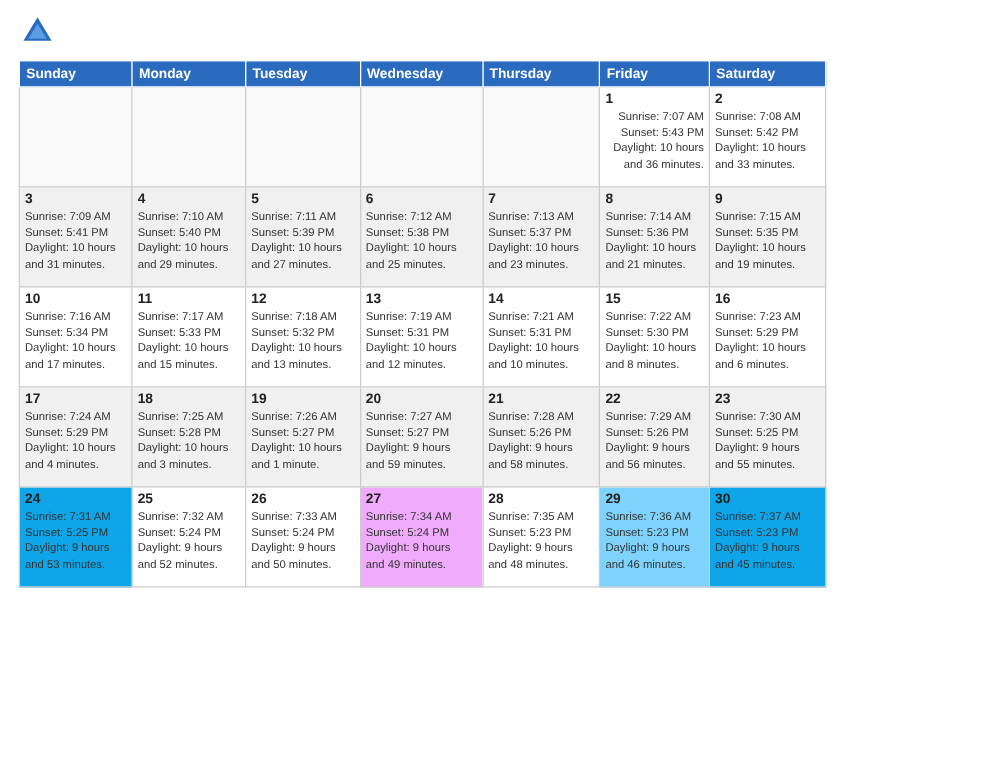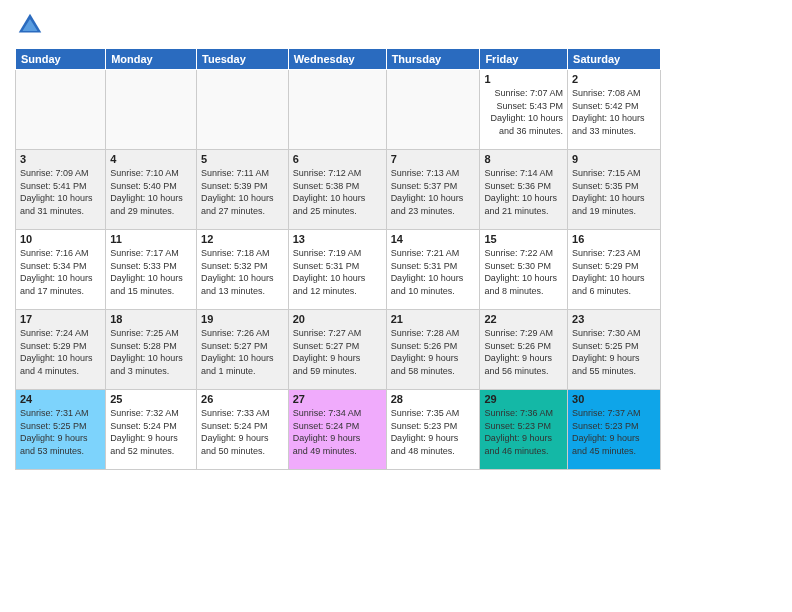--- a/index.html
+++ b/index.html
@@ -294,21 +294,21 @@
           </td>
           <td style="background: rgb(240, 240, 240);">
             <div class="day-number">23</div>
             <div class="day-info" style="white-space: pre-line;">Sunrise: 7:30 AM
 Sunset: 5:25 PM
 Daylight: 9 hours
 and 55 minutes.</div>
           </td>
         </tr>
         <tr>
-          <td style="background: #7dd3fc;">
+          <td style="background: #0ea5e9;">
             <div class="day-number">24</div>
             <div class="day-info" style="white-space: pre-line;">Sunrise: 7:31 AM
 Sunset: 5:25 PM
 Daylight: 9 hours
 and 53 minutes.</div>
           </td>
           <td style="background: rgb(255, 255, 255);">
             <div class="day-number">25</div>
             <div class="day-info" style="white-space: pre-line;">Sunrise: 7:32 AM
 Sunset: 5:24 PM
@@ -329,21 +329,21 @@
 Daylight: 9 hours
 and 49 minutes.</div>
           </td>
           <td style="background: rgb(255, 255, 255);">
             <div class="day-number">28</div>
             <div class="day-info" style="white-space: pre-line;">Sunrise: 7:35 AM
 Sunset: 5:23 PM
 Daylight: 9 hours
 and 48 minutes.</div>
           </td>
-          <td style="background: #14b8a6;">
+          <td style="background: #7dd3fc;">
             <div class="day-number">29</div>
             <div class="day-info" style="white-space: pre-line;">Sunrise: 7:36 AM
 Sunset: 5:23 PM
 Daylight: 9 hours
 and 46 minutes.</div>
           </td>
           <td style="background: #0ea5e9;">
             <div class="day-number">30</div>
             <div class="day-info" style="white-space: pre-line;">Sunrise: 7:37 AM
 Sunset: 5:23 PM

